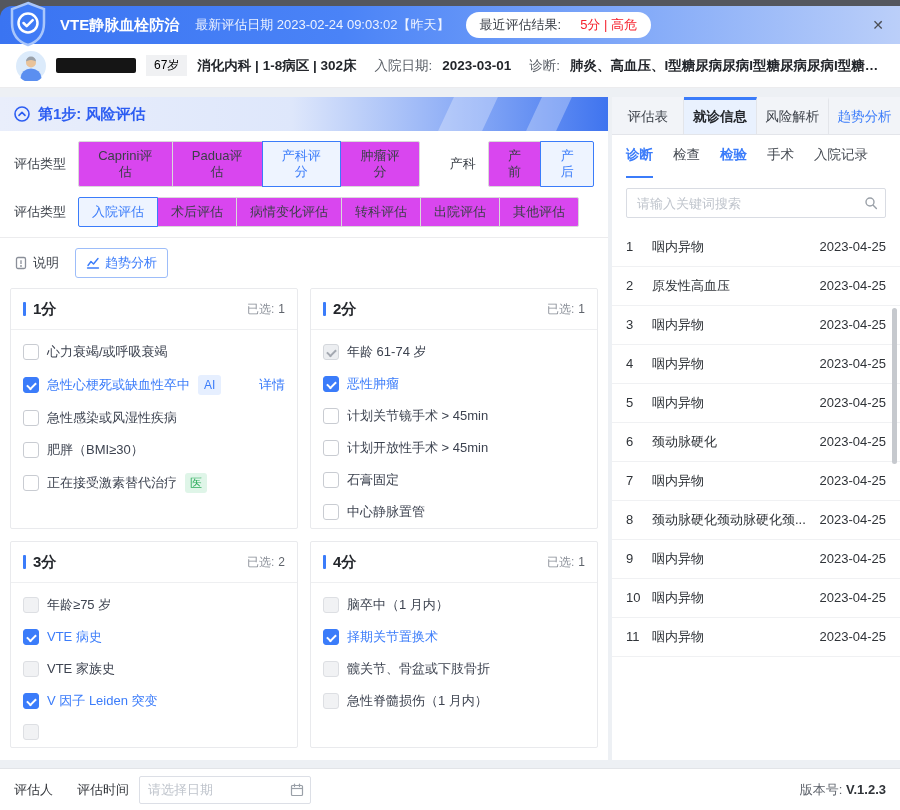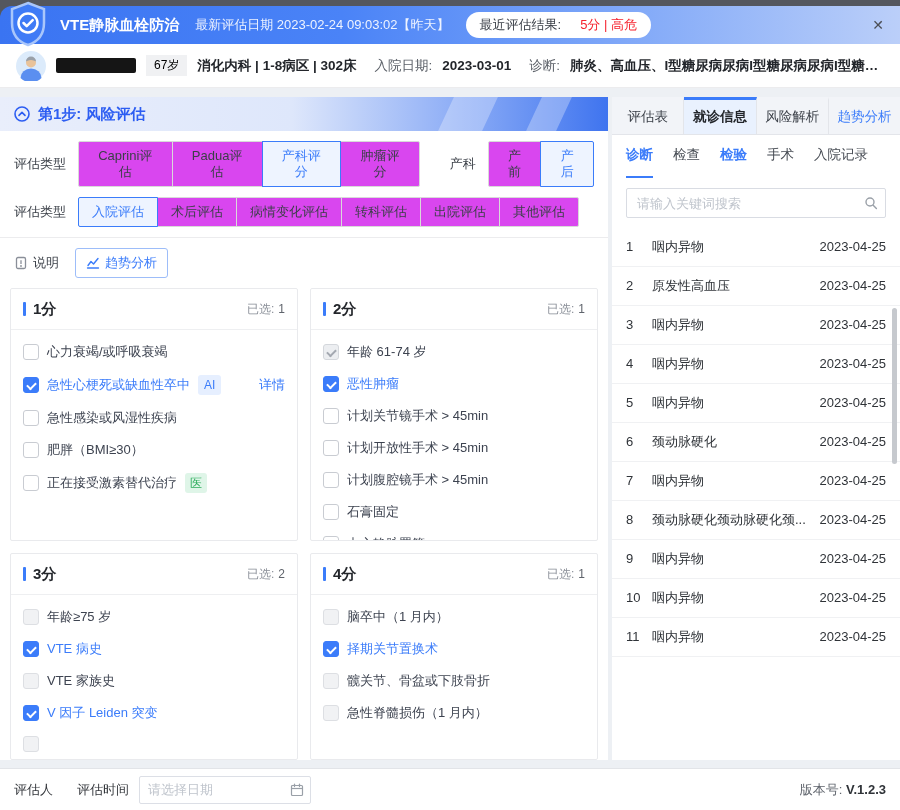--- a/index.html
+++ b/index.html
@@ -268,24 +268,20 @@
               <span class="cb checked"></span>
               <span class="lbl checked">恶性肿瘤</span>
             </div>
             <div class="check-item">
               <span class="cb unchecked"></span>
               <span class="lbl unchecked">计划关节镜手术 &gt; 45min</span>
             </div>
             <div class="check-item">
               <span class="cb unchecked"></span>
               <span class="lbl unchecked">计划开放性手术 &gt; 45min</span>
-            </div>
-            <div class="check-item">
-              <span class="cb unchecked"></span>
-              <span class="lbl unchecked">计划腹腔镜手术 &gt; 45min</span>
             </div>
             <div class="check-item">
               <span class="cb unchecked"></span>
               <span class="lbl unchecked">石膏固定</span>
             </div>
             <div class="check-item">
               <span class="cb unchecked"></span>
               <span class="lbl unchecked">中心静脉置管</span>
             </div>
           </div>

